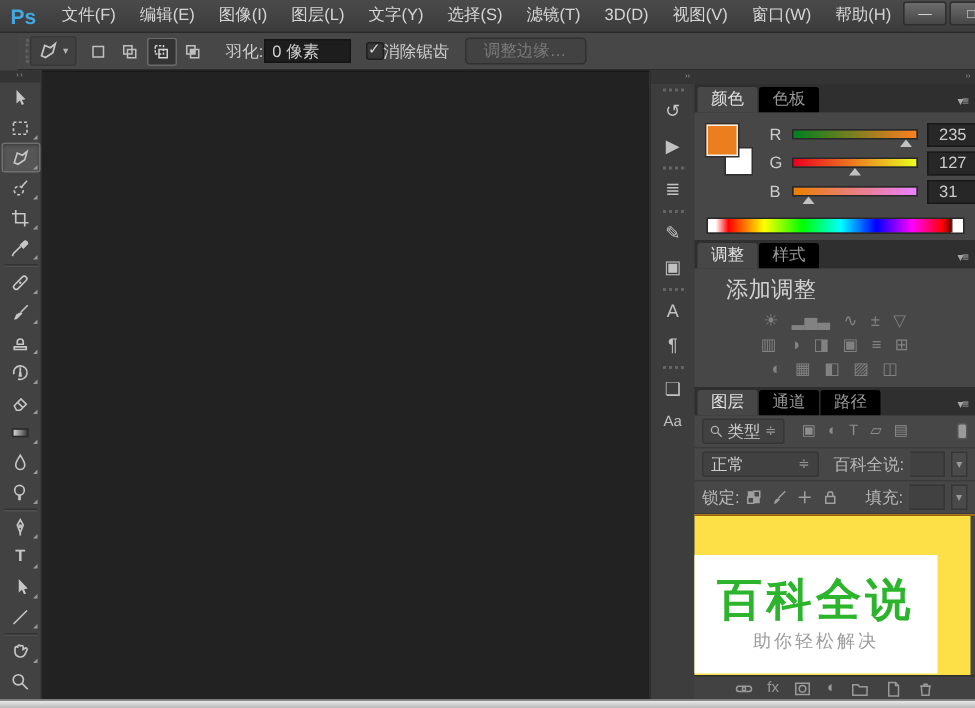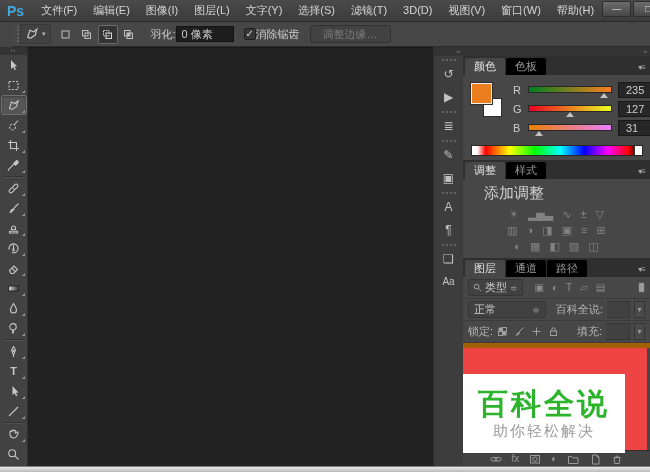--- a/index.html
+++ b/index.html
@@ -77,25 +77,25 @@
   .ficons{display:flex;gap:8px;margin-left:8px;color:#8d8d8d;font-size:10px}
   .ficons span{line-height:11px}
   .ftoggle{margin-left:auto;width:7px;height:11px;background:#9a9a9a;border:1px solid #555;border-radius:2px}
   .selectbox{width:92px;height:17px;background:#414141;border:1px solid #363636;border-radius:2px;display:flex;align-items:center;padding:0 5px}
   .selectbox .val{flex:1;font-size:11px;color:#ccc}
   .valbox{width:28px;height:17px;background:#414141;border:1px solid #363636;border-left:none}
   .caretbtn{width:13px;height:17px;background:#4a4a4a;border:1px solid #363636;color:#999;font-size:8px;display:flex;align-items:center;justify-content:center}
   .lockicons{display:flex;gap:6px;align-items:center}
   .lockicons svg{width:11px;height:11px;stroke:#9f9f9f;fill:none}
   .llabel{font-size:11px;color:#b8b8b8;white-space:nowrap}
-  .llist{flex:1;background:#ef4444;border-top:5px solid #a16207;position:relative;min-height:0}
+  .llist{flex:1;background:#fde047;border-top:1px solid #a16207;position:relative;min-height:0}
   .lscroll{position:absolute;right:0;top:0;bottom:0;width:3px;background:#464646}
   .watermark{position:absolute;left:0;top:26px;width:162px;height:79px;background:#ffffff;display:flex;flex-direction:column;align-items:center;justify-content:center;gap:1px}
   .wm-title{font-size:30px;font-weight:bold;letter-spacing:3px;color:#2cb52c;line-height:34px}
-  .wm-sub{font-size:15px;letter-spacing:2px;color:#9b9b9b}
+  .wm-sub{font-size:12px;letter-spacing:2px;color:#9b9b9b}
   .lbottom{height:16px;background:#424242;border-top:1px solid #2f2f2f;display:flex;align-items:center;justify-content:center;gap:10px;flex:none}
   .lbottom svg{width:12px;height:12px;stroke:#9a9a9a;fill:none}
   .fx{font-size:10px;color:#9a9a9a;line-height:10px}
   .halfcircle{font-size:10px;color:#9a9a9a;line-height:10px}
   
   .bottomstrip{position:absolute;left:0;right:0;bottom:0;height:6px;background:linear-gradient(#ececec,#b9b9b9);border-top:1px solid #7d7d7d}
 </style>
 </head>
 <body>
 

